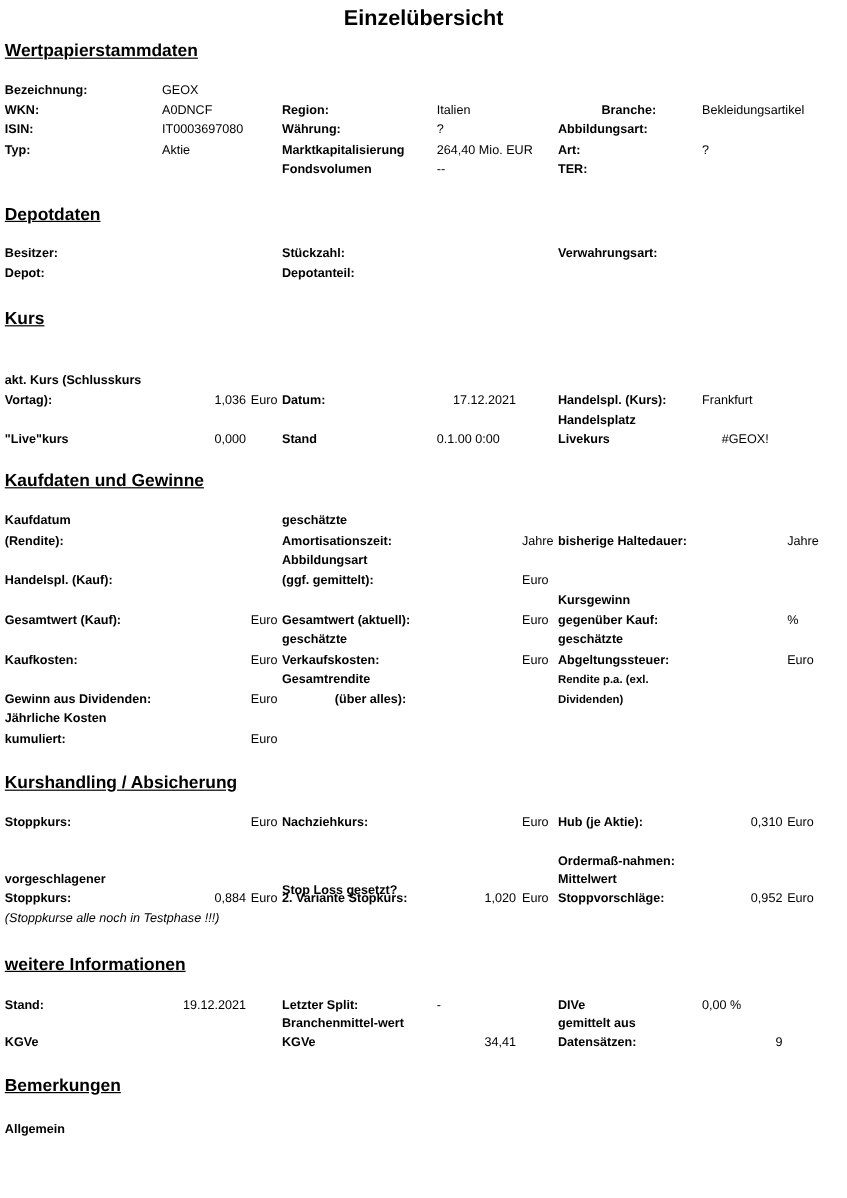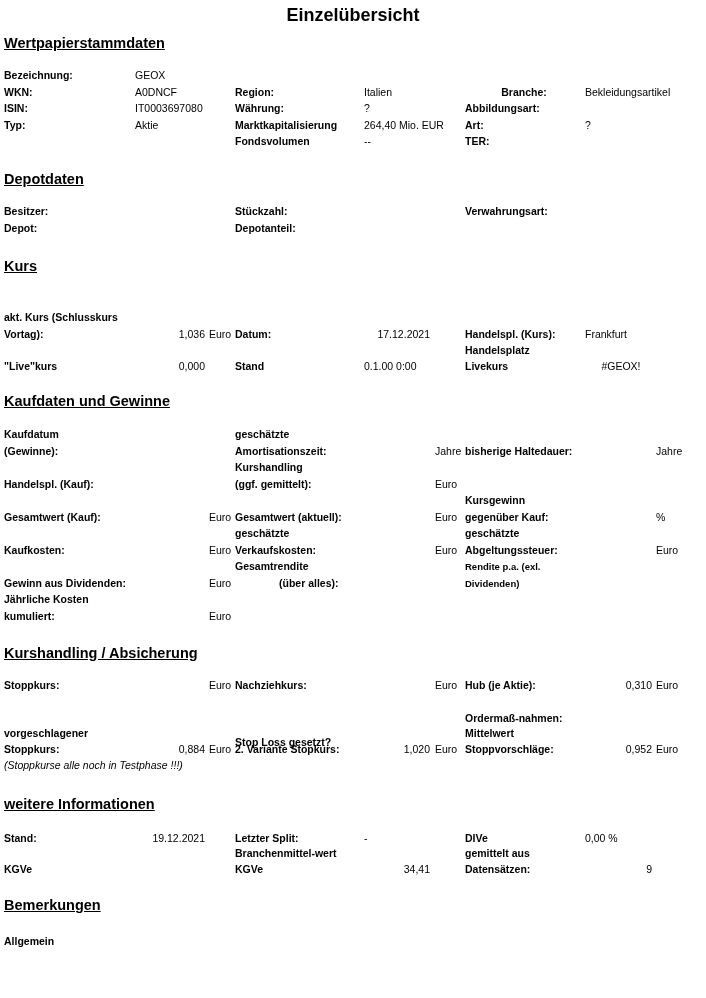--- a/index.html
+++ b/index.html
@@ -94,26 +94,26 @@
       <span class="cell lbl" style="top: 344px; left: 465px; width: 118px; text-align: left;">Handelsplatz</span>
       <span class="cell lbl" style="top: 360px; left: 4px; width: 128px; text-align: left;">"Live"kurs</span>
       <span class="cell val" style="top: 360px; left: 110px; width: 95px; text-align: right;">0,000</span>
       <span class="cell lbl" style="top: 360px; left: 235px; width: 128px; text-align: left;">Stand</span>
       <span class="cell val" style="top: 360px; left: 364px; width: 95px; text-align: left;">0.1.00 0:00</span>
       <span class="cell lbl" style="top: 360px; left: 465px; width: 118px; text-align: left;">Livekurs</span>
       <span class="cell val" style="top: 360px; left: 585px; width: 72px; text-align: center;">#GEOX!</span>
       <div class="section-heading" style="top: 392px;">Kaufdaten und Gewinne</div>
       <span class="cell lbl" style="top: 428px; left: 4px; width: 128px; text-align: left;">Kaufdatum</span>
       <span class="cell lbl" style="top: 428px; left: 235px; width: 128px; text-align: left;">geschätzte</span>
-      <span class="cell lbl" style="top: 445px; left: 4px; width: 128px; text-align: left;">(Gewinne):</span>
+      <span class="cell lbl" style="top: 445px; left: 4px; width: 128px; text-align: left;">(Rendite):</span>
       <span class="cell lbl" style="top: 445px; left: 235px; width: 128px; text-align: left;">Amortisationszeit:</span>
       <span class="cell val" style="top: 445px; left: 435px; width: 32px; text-align: left;">Jahre</span>
       <span class="cell lbl" style="top: 445px; left: 465px; width: 118px; text-align: left;">bisherige Haltedauer:</span>
       <span class="cell val" style="top: 445px; left: 656px; width: 32px; text-align: left;">Jahre</span>
-      <span class="cell lbl" style="top: 461px; left: 235px; width: 128px; text-align: left;">Kurshandling</span>
+      <span class="cell lbl" style="top: 461px; left: 235px; width: 128px; text-align: left;">Abbildungsart</span>
       <span class="cell lbl" style="top: 478px; left: 4px; width: 128px; text-align: left;">Handelspl. (Kauf):</span>
       <span class="cell lbl" style="top: 478px; left: 235px; width: 128px; text-align: left;">(ggf. gemittelt):</span>
       <span class="cell val" style="top: 478px; left: 435px; width: 32px; text-align: left;">Euro</span>
       <span class="cell lbl" style="top: 494px; left: 465px; width: 118px; text-align: left;">Kursgewinn</span>
       <span class="cell lbl" style="top: 511px; left: 4px; width: 128px; text-align: left;">Gesamtwert (Kauf):</span>
       <span class="cell val" style="top: 511px; left: 209px; width: 28px; text-align: left;">Euro</span>
       <span class="cell lbl" style="top: 511px; left: 235px; width: 128px; text-align: left;">Gesamtwert (aktuell):</span>
       <span class="cell val" style="top: 511px; left: 435px; width: 32px; text-align: left;">Euro</span>
       <span class="cell lbl" style="top: 511px; left: 465px; width: 118px; text-align: left;">gegenüber Kauf:</span>
       <span class="cell val" style="top: 511px; left: 656px; width: 32px; text-align: left;">%</span>

